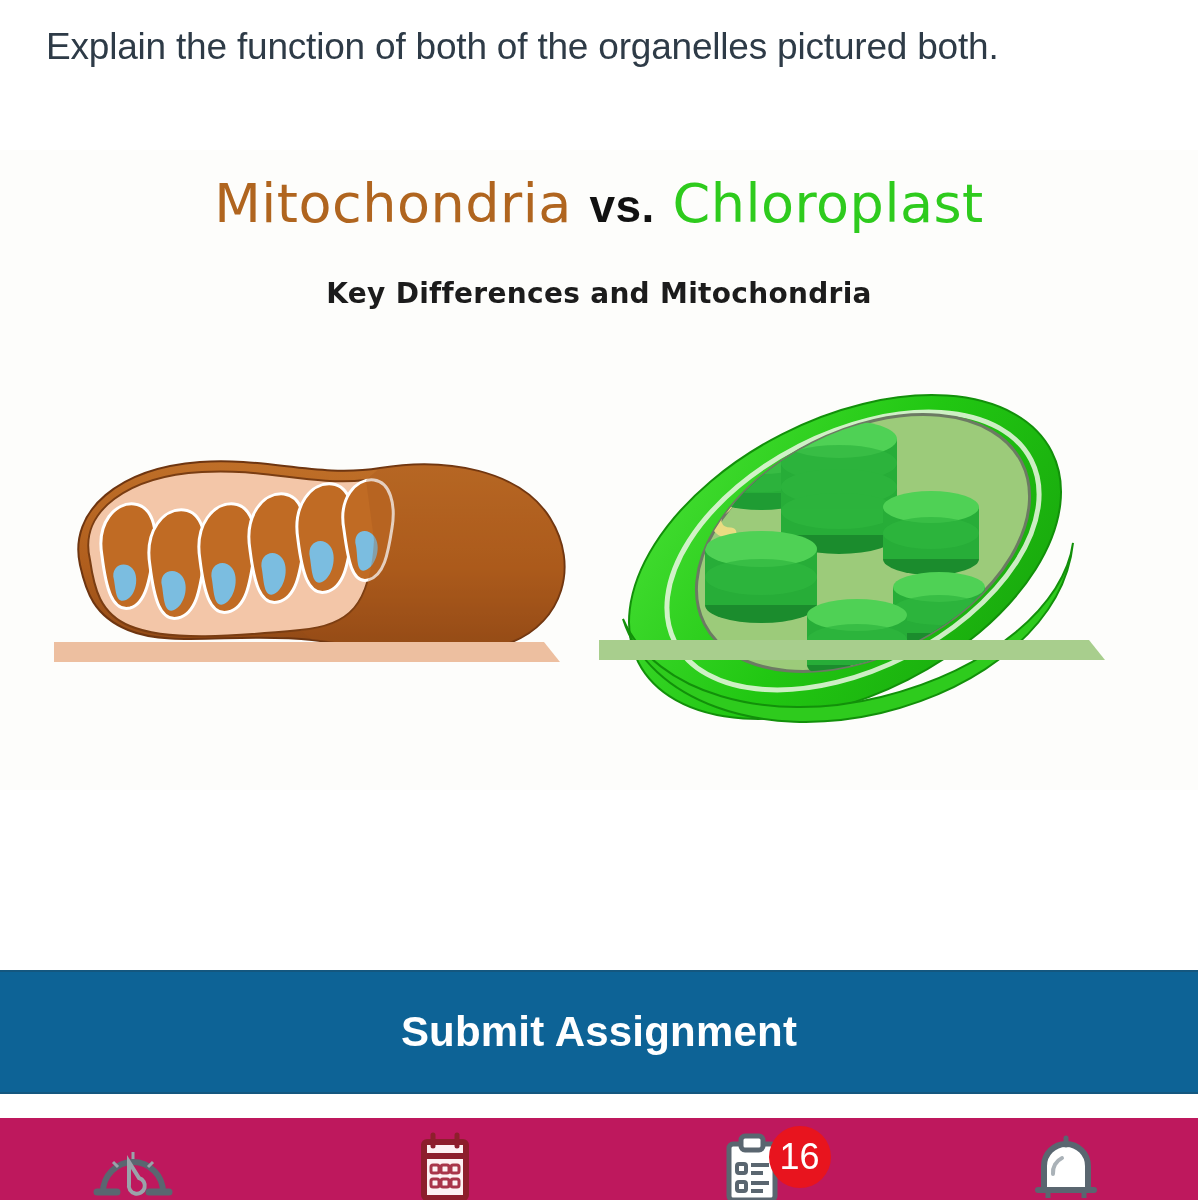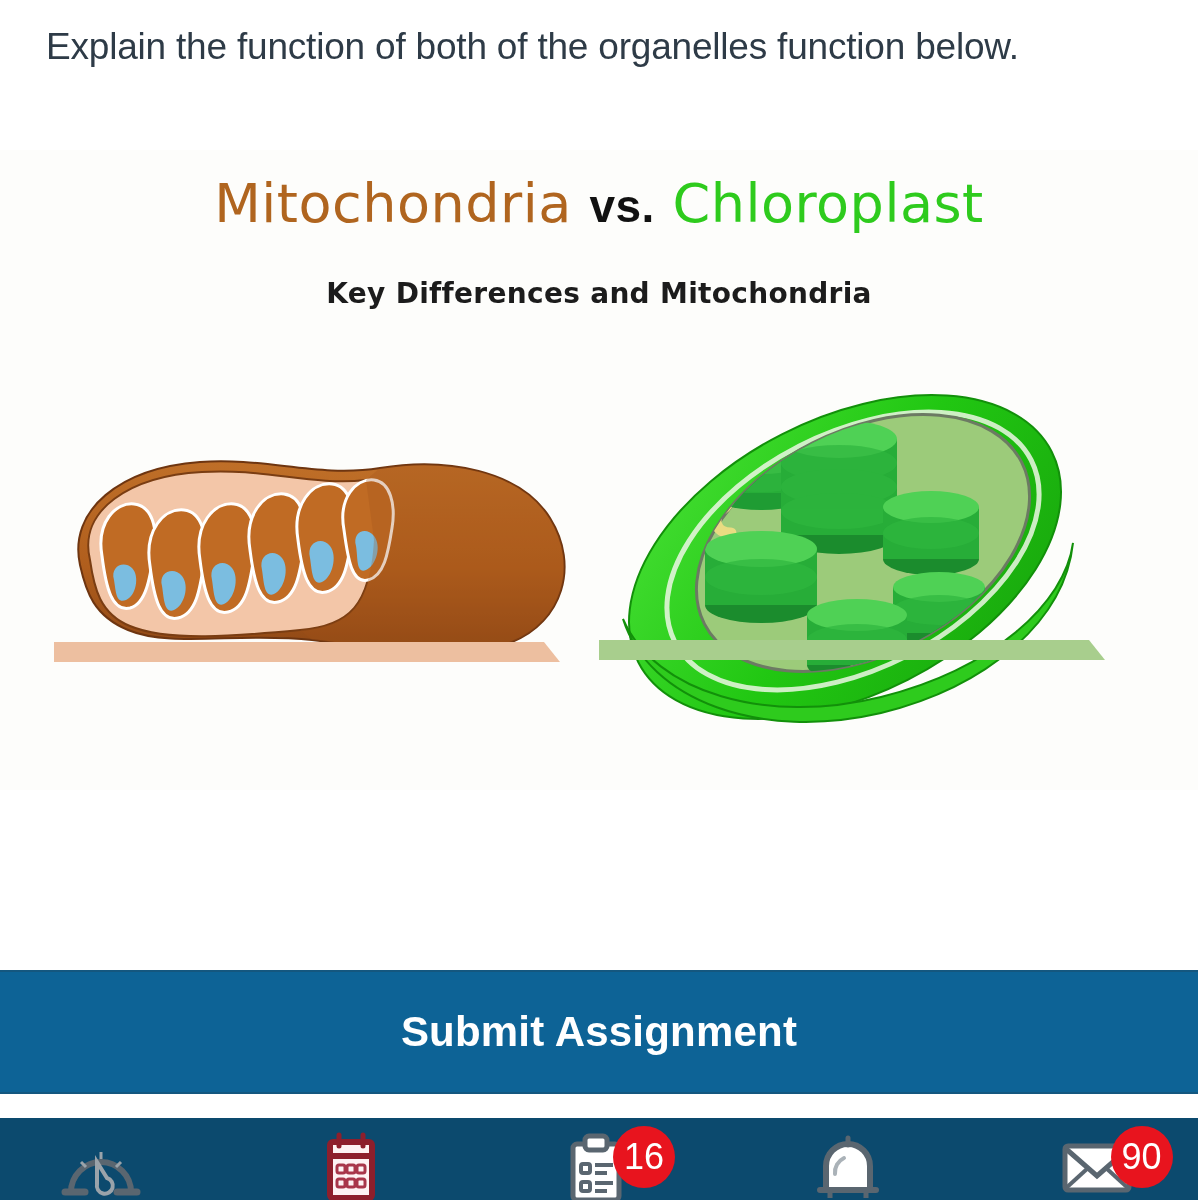--- a/index.html
+++ b/index.html
@@ -74,21 +74,21 @@
     font-size: 42px;
     font-weight: bold;
     letter-spacing: 0.2px;
   }
 
   
   .tabbar {
     position: absolute;
     left: 0; top: 1118px;
     width: 1198px; height: 82px;
-    background: #0c4a6e;
+    background: #be185d;
     display: flex;
     gap: 46px;
   }
   .tab {
     flex: 1 1 0;
     position: relative;
     display: flex;
     align-items: flex-start;
     justify-content: center;
     padding-top: 14px;
@@ -110,21 +110,21 @@
     align-items: center;
     justify-content: center;
     line-height: 1;
   }
 </style>
 </head>
 <body>
 
 <div id="app">
 
-  <div class="prompt">Explain the function of both of the organelles function below.</div>
+  <div class="prompt">Explain the function of both of the organelles pictured both.</div>
 
   <div class="diagram">
 
     <div class="diagram-title">
       <span class="t-mito">Mitochondria</span>
       <span class="t-vs">vs.</span>
       <span class="t-chlo">Chloroplast</span>
     </div>
 
     <div class="diagram-subtitle">Key Differences and Mitochondria</div>
@@ -345,26 +345,15 @@
           <path d="M20,58 L20,34 A22,22 0 0,1 64,34 L64,58 Z" fill="#ffffff" stroke="#5a6670" stroke-width="6"></path>
           <line x1="14" y1="58" x2="70" y2="58" stroke="#5a6670" stroke-width="6" stroke-linecap="round"></line>
           <line x1="24" y1="58" x2="24" y2="66" stroke="#5a6670" stroke-width="5"></line>
           <line x1="60" y1="58" x2="60" y2="66" stroke="#5a6670" stroke-width="5"></line>
           <line x1="42" y1="6" x2="42" y2="13" stroke="#5a6670" stroke-width="5" stroke-linecap="round"></line>
           <path d="M29,42 A16,16 0 0,1 38,26" fill="none" stroke="#aab2b8" stroke-width="4" stroke-linecap="round"></path>
         </svg>
       </div>
     </div>
 
-    <div class="tab">
-      <div class="tab-icon">
-        <svg viewBox="0 0 84 68">
-          <rect x="10" y="14" width="64" height="44" rx="3" fill="#ffffff" stroke="#5a6670" stroke-width="5"></rect>
-          <polyline points="10,16 42,44 74,16" fill="none" stroke="#5a6670" stroke-width="5"></polyline>
-          <line x1="10" y1="57" x2="33" y2="36" stroke="#5a6670" stroke-width="4"></line>
-          <line x1="74" y1="57" x2="51" y2="36" stroke="#5a6670" stroke-width="4"></line>
-        </svg>
-        <div class="badge">90</div>
-      </div>
-    </div>
 
   </div>
 </div>
 
 </body></html>

